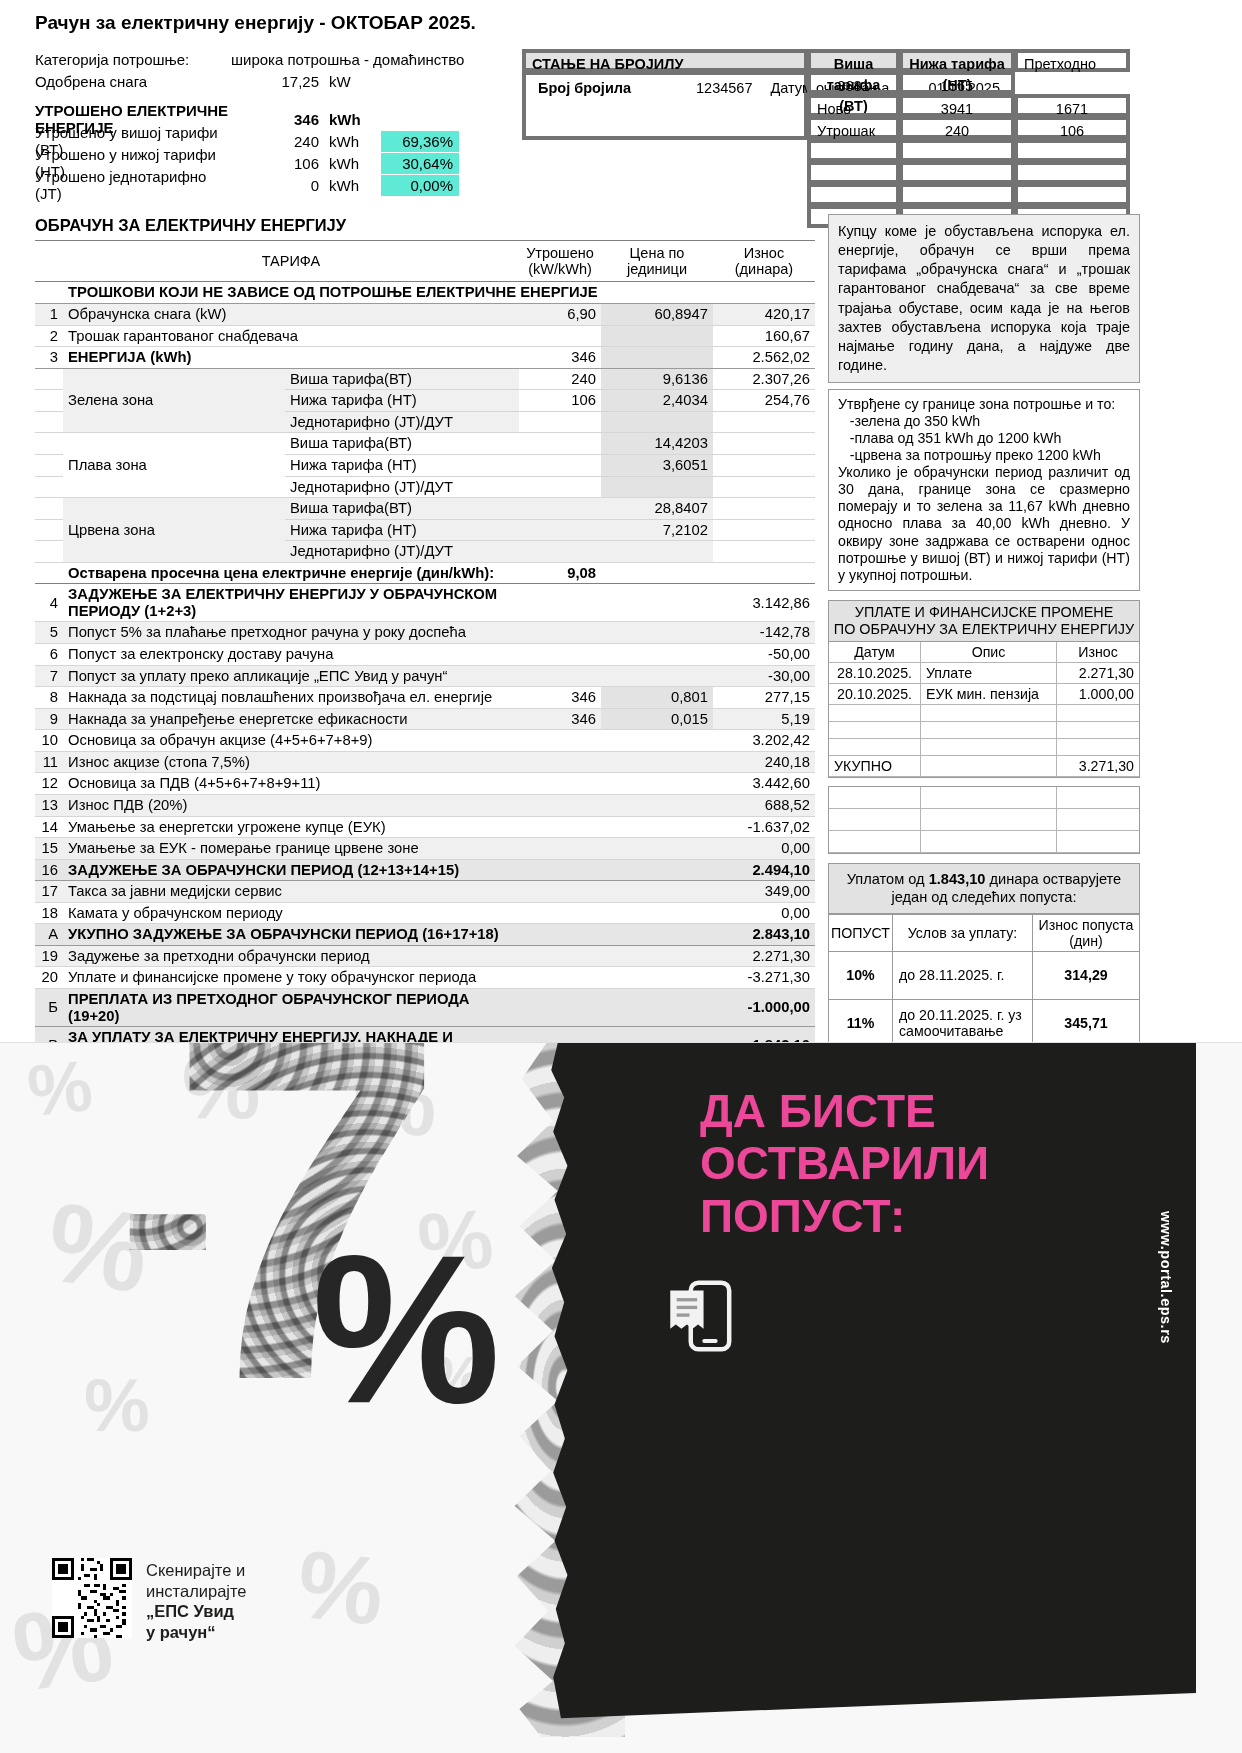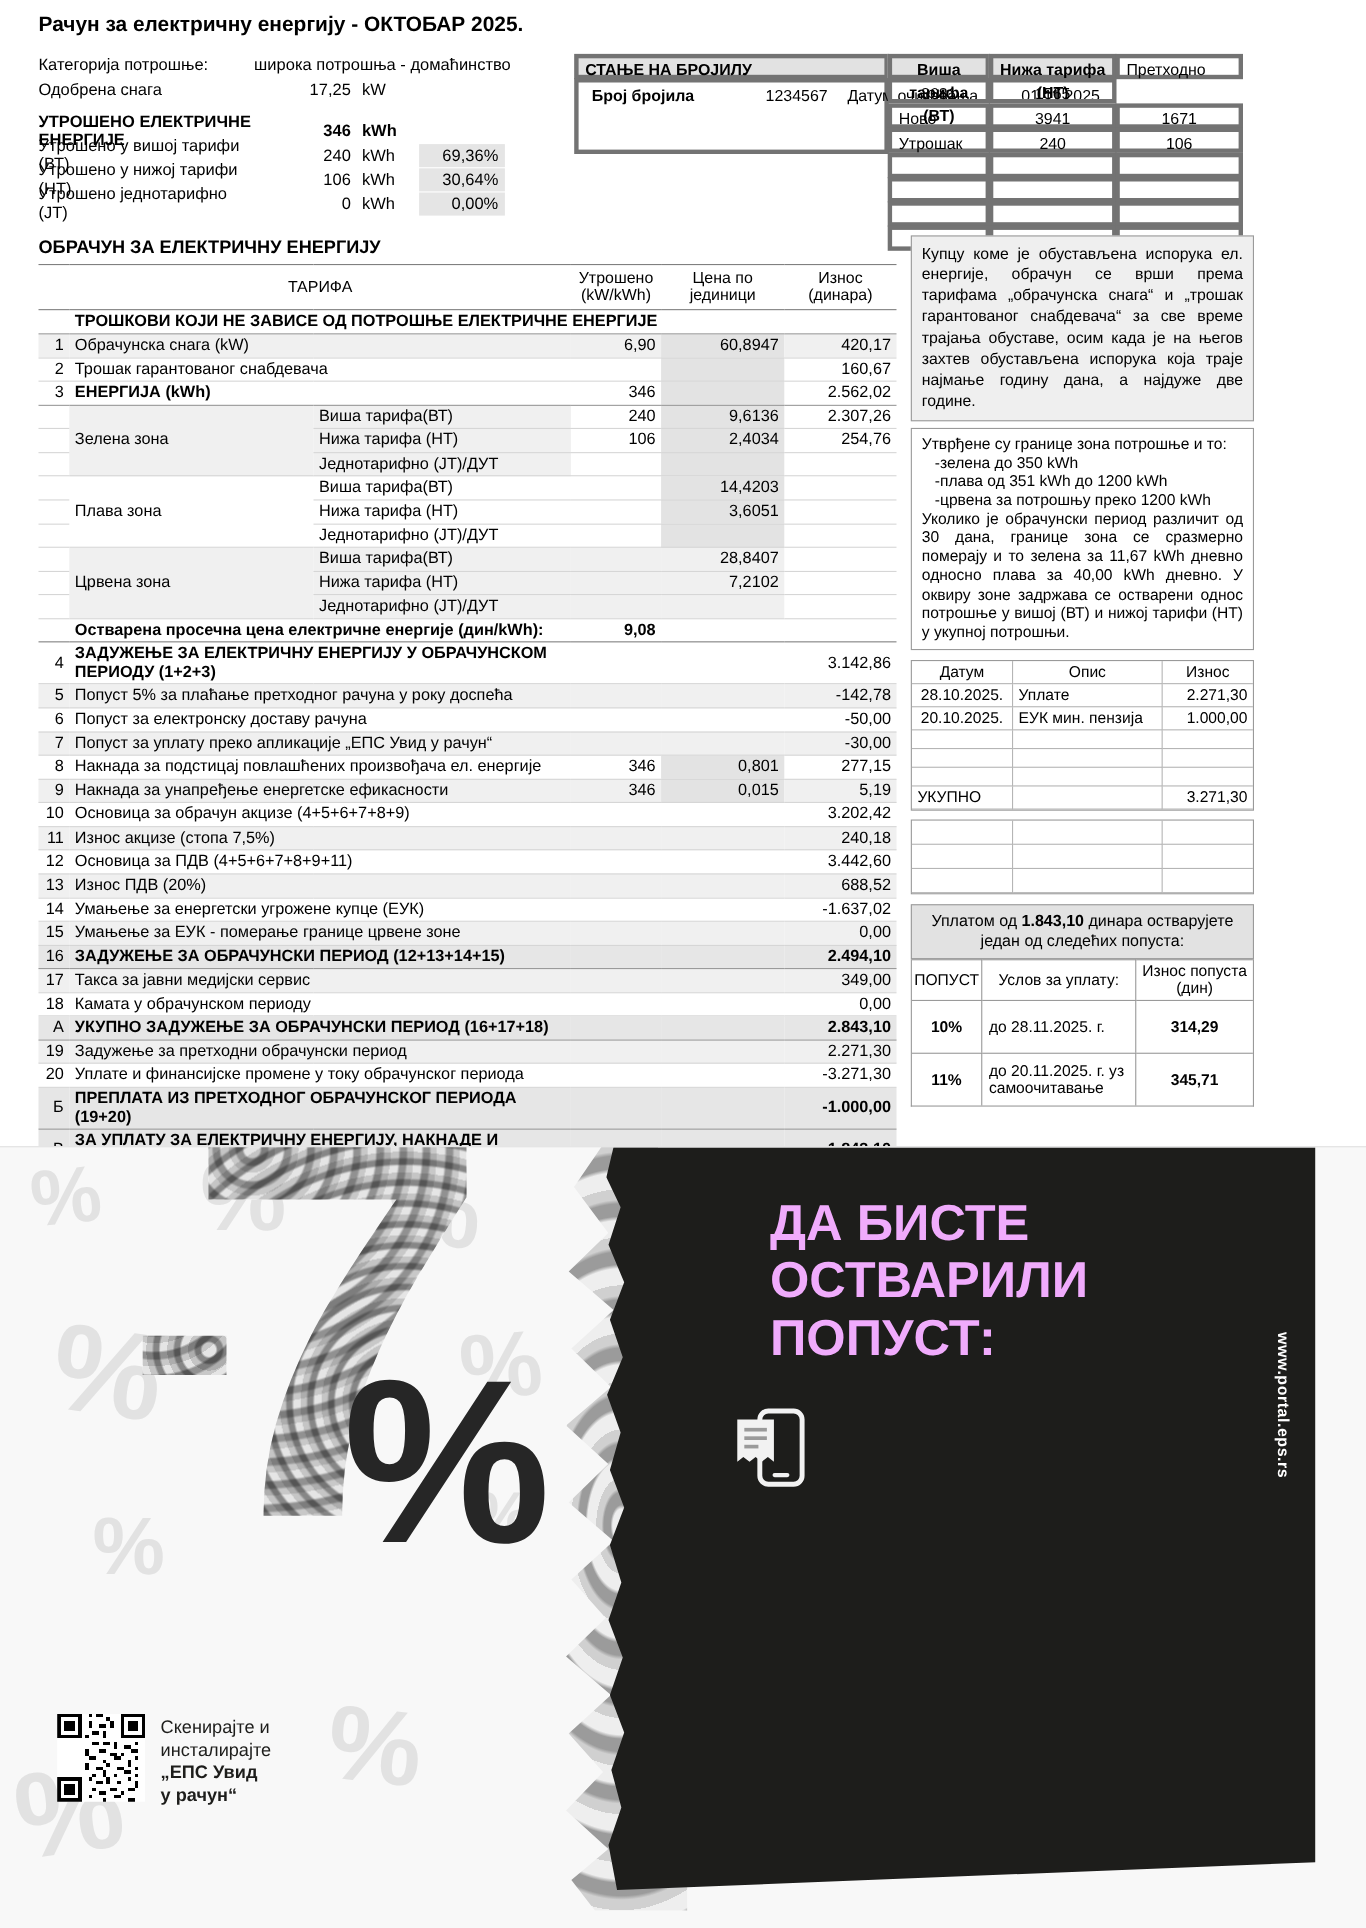--- a/index.html
+++ b/index.html
@@ -11,21 +11,21 @@
   .left-col{position:absolute;left:35px;top:12px;width:780px;}
   .page-title{font-size:19px;font-weight:bold;margin:0 0 14px 0;}
 
   
   .top-row{position:relative;height:160px;}
   .head-left{position:absolute;left:0;top:0;width:470px;font-size:15px;}
   .hrow{display:flex;align-items:center;height:22px;}
   .hrow .hl{width:196px;}
   .hrow .hv{width:88px;text-align:right;}
   .hrow .hu{width:52px;padding-left:10px;}
-  .hrow .hp{width:78px;text-align:right;background:#e5e5e5;padding:2px 6px;box-sizing:border-box;}
+  .hrow .hp{width:78px;text-align:right;background:#5eead4;padding:2px 6px;box-sizing:border-box;}
   .hrow.gap{height:16px;}
   .hrow.b{font-weight:bold;}
   .cat-val{flex:1;}
 
   
   .meter{position:absolute;left:488px;top:2px;width:607px;display:grid;
          grid-template-columns:165px 120px 92px 115px 115px;font-size:14.5px;}
   .meter div{box-sizing:border-box;height:23px;line-height:21px;padding:1px 6px;}
   .m-b{border:4px solid #737373;margin:-1px 0 0 -1px;}
   .m-head{background:#e2e2e2;font-weight:bold;}
@@ -98,21 +98,21 @@
       background-blend-mode:multiply;-webkit-background-clip:text;background-clip:text;color:transparent;}
   }
   .minus{position:absolute;left:118px;top:88px;font-size:300px;line-height:0.5;}
   .seven{position:absolute;left:168px;top:-88px;font-size:500px;line-height:1;}
   .pctbig{position:absolute;left:312px;top:180px;font-size:212px;font-weight:bold;color:#262626;line-height:1;}
   .leaf-strip{position:absolute;left:505px;top:-6px;width:120px;height:700px;z-index:3;
     background:repeating-radial-gradient(ellipse 20px 38px at 50% 50%, #eeeeee 0 8px, #9b9b9b 10px 16px, #d0d0d0 18px 23px);
     clip-path:polygon(38% 0,100% 0,100% 100%,30% 100%,12% 96%,40% 92%,8% 87%,36% 82%,10% 77%,42% 72%,8% 67%,38% 62%,12% 57%,44% 52%,10% 47%,40% 42%,8% 37%,42% 32%,12% 27%,44% 22%,10% 17%,40% 12%,14% 6%);}
   .dark-panel{position:absolute;left:548px;top:0;width:648px;height:682px;background:#1d1d1b;z-index:4;
     clip-path:polygon(1.5% 0,100% 0,100% 95.3%,2% 99%,0.8% 93%,2.6% 88%,1.2% 83%,3% 78%,1% 73%,2.8% 68%,0.8% 63%,2.6% 58%,1% 53%,3% 48%,1% 43%,2.5% 38%,0.6% 33%,2.8% 28%,1% 23%,3% 18%,0.8% 13%,2.5% 8%,0.5% 4%);}
-  .panel-heading{position:absolute;left:152px;top:42px;font-size:46px;font-weight:bold;color:#f0abfc;line-height:1.14;white-space:pre-line;}
+  .panel-heading{position:absolute;left:152px;top:42px;font-size:46px;font-weight:bold;color:#ec4899;line-height:1.14;white-space:pre-line;}
   .panel-row{position:absolute;left:112px;display:flex;align-items:flex-start;}
   .panel-row .ptxt{color:#fff;font-size:29px;font-weight:bold;line-height:1.22;white-space:pre-line;margin-left:26px;margin-top:6px;}
   .panel-url{position:absolute;right:22px;top:168px;color:#fff;font-size:14.5px;font-weight:bold;writing-mode:vertical-rl;letter-spacing:0.5px;}
   .qr-wrap{position:absolute;left:52px;top:515px;display:flex;align-items:flex-start;z-index:2;}
   .qr-caption{margin-left:14px;font-size:16.5px;line-height:1.25;color:#1d1d1b;margin-top:2px;}
   .qr-caption .bold{font-weight:bold;white-space:pre-line;}
   .qr-caption .norm{white-space:pre-line;}
 </style>
 </head>
 <body>
@@ -472,20 +472,22 @@
 
     <div class="right-col">
       <div class="note-box">Купцу коме је обустављена испорука ел. енергије, обрачун се врши према тарифама „обрачунска снага“ и „трошак гарантованог снабдевача“ за све време трајања обуставе, осим када је на његов захтев обустављена испорука која траје најмање годину дана, а најдуже две године.</div>
       <div class="zones-box">Утврђене су границе зона потрошње и то:
 &nbsp;&nbsp;&nbsp;-зелена до 350 kWh
 &nbsp;&nbsp;&nbsp;-плава од 351 kWh до 1200 kWh
 &nbsp;&nbsp;&nbsp;-црвена за потрошњу преко 1200 kWh
 Уколико је обрачунски период различит од 30 дана, границе зона се сразмерно померају и то зелена за 11,67 kWh дневно односно плава за 40,00 kWh дневно. У оквиру зоне задржава се остварени однос потрошње у вишој (ВТ) и нижој тарифи (НТ) у укупној потрошњи.</div>
 
       <div class="pay-table">
+        <div class="pay-title">УПЛАТЕ И ФИНАНСИЈСКЕ ПРОМЕНЕ
+ПО ОБРАЧУНУ ЗА ЕЛЕКТРИЧНУ ЕНЕРГИЈУ</div>
         <div class="pay-grid">
           <div class="ph">Датум</div>
           <div class="ph">Опис</div>
           <div class="ph">Износ</div>
           <div class="ph">28.10.2025.</div>
           <div>Уплате</div>
           <div class="pr">2.271,30</div>
           <div class="ph">20.10.2025.</div>
           <div>ЕУК мин. пензија</div>
           <div class="pr">1.000,00</div>

